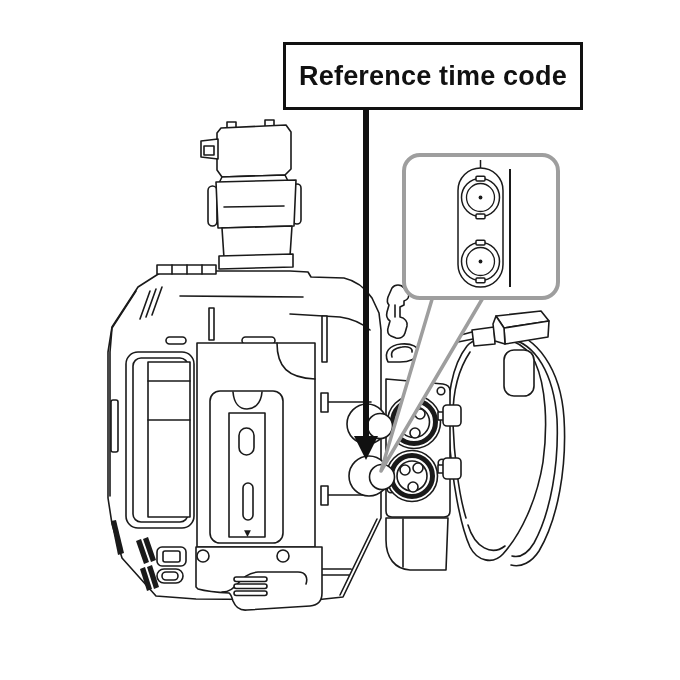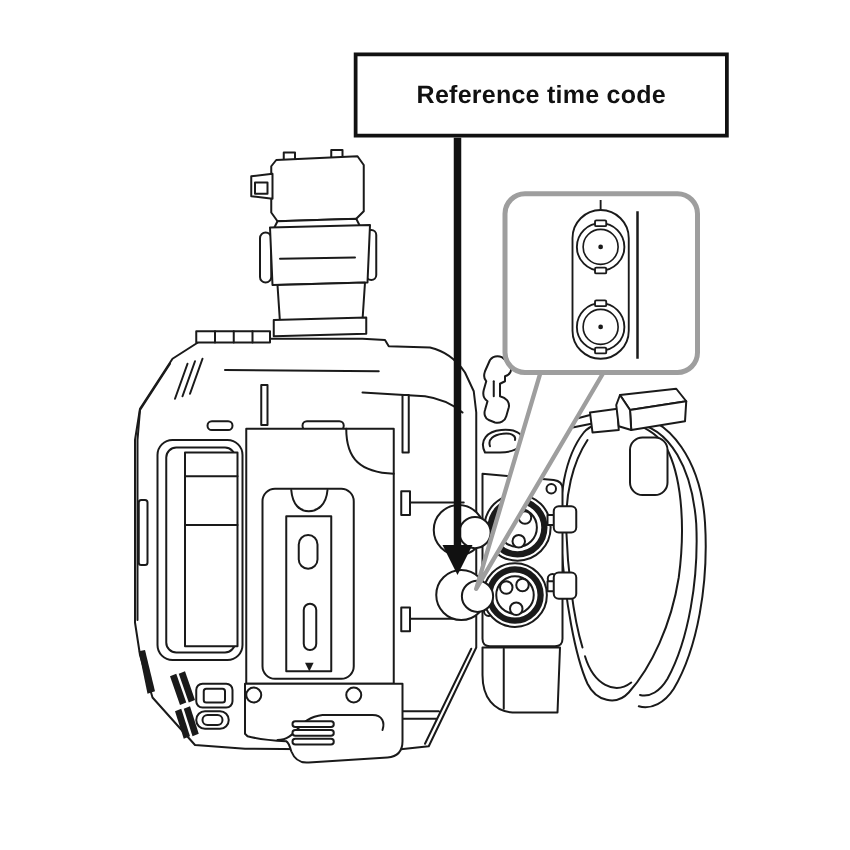--- a/index.html
+++ b/index.html
@@ -3,21 +3,21 @@
 <meta charset="utf-8">
 <style>
   html,body{margin:0;padding:0;background:#fff;}
   .stage{position:relative;width:680px;height:680px;background:#fff;overflow:hidden;
          font-family:"Liberation Sans", sans-serif;}
   .stage svg{position:absolute;left:0;top:0;}
   .label-box{
     position:absolute;left:283px;top:42px;width:294px;height:62px;
     border:3px solid #111;background:#fff;
     display:flex;align-items:center;justify-content:center;
-    font-weight:bold;font-size:20px;color:#111;letter-spacing:0.2px;
+    font-weight:bold;font-size:27px;color:#111;letter-spacing:0.2px;
   }
 </style>
 </head>
 <body>
 
 <div class="stage">
 
 <svg width="680" height="680" viewBox="0 0 680 680">
 
   <g stroke="#1a1a1a" stroke-width="1.6" fill="#fff" stroke-linejoin="round" stroke-linecap="round">

